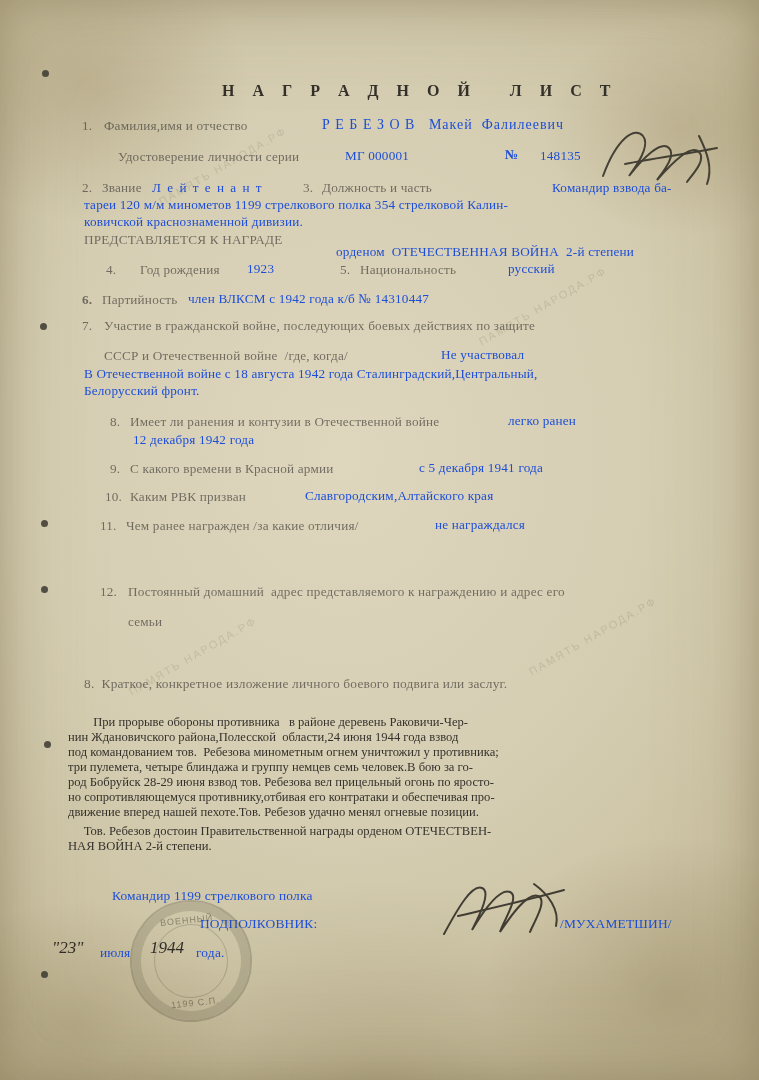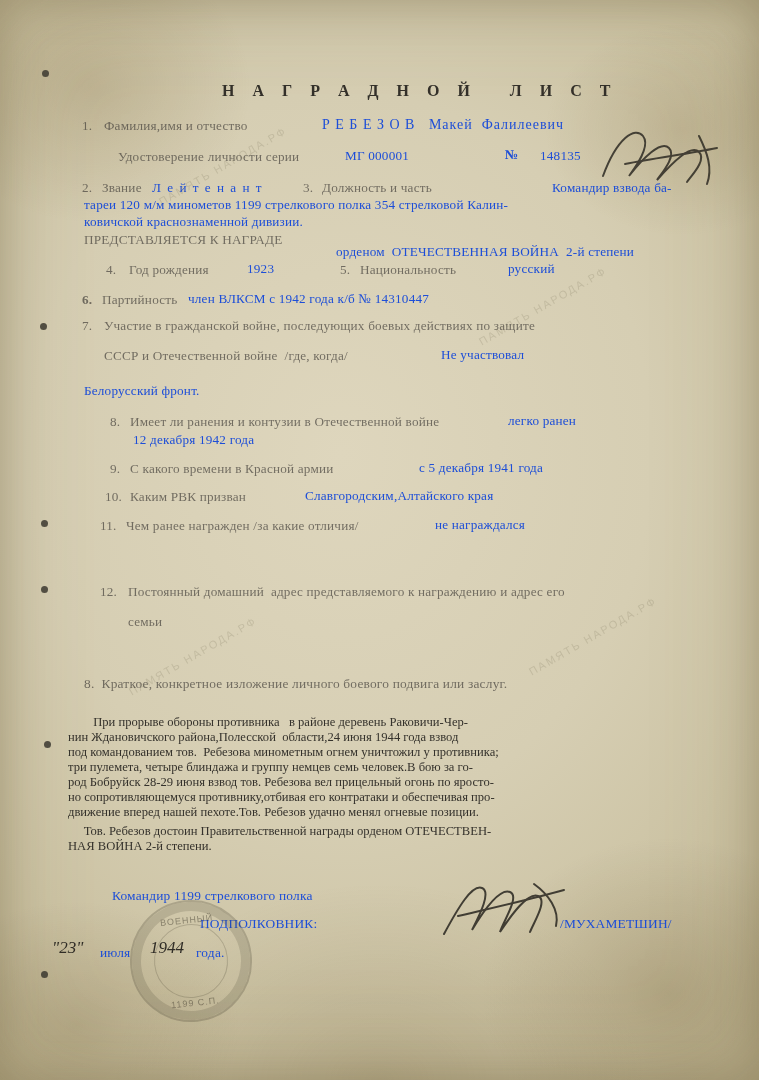--- a/index.html
+++ b/index.html
@@ -174,35 +174,36 @@
   <div class="txt typed faded" style="left:322px; top:180px;">Должность и часть</div>
 
   <div class="txt typed strong" style="left:552px; top:180px;">Командир взвода ба-</div>
   <div class="txt typed strong" style="left:84px; top:197px;">тареи 120 м/м минометов 1199 стрелкового полка 354 стрелковой Калин-</div>
   <div class="txt typed strong" style="left:84px; top:214px;">ковичской краснознаменной дивизии.</div>
 
   <div class="txt typed faded" style="left:84px; top:232px;">ПРЕДСТАВЛЯЕТСЯ К НАГРАДЕ</div>
   <div class="txt typed strong" style="left:336px; top:216px;margin-top:28px;">орденом  ОТЕЧЕСТВЕННАЯ ВОЙНА  2-й степени</div>
 
   <div class="txt typed faded" style="left:106px; top:262px;">4.</div>
-  <div class="txt typed faded" style="left:129px; top:262px;">Год рождения</div>
+  <div class="txt typed faded" style="left:140px; top:262px;">Год рождения</div>
   <div class="txt typed strong" style="left:247px; top:261px;">1923</div>
 
   <div class="txt typed faded" style="left:340px; top:262px;">5.</div>
   <div class="txt typed faded" style="left:360px; top:262px;">Национальность</div>
   <div class="txt typed strong" style="left:508px; top:261px;">русский</div>
 
   <div class="txt typed faded" style="left:82px; top:292px; font-weight:700;">6.</div>
   <div class="txt typed faded" style="left:102px; top:292px;">Партийность</div>
   <div class="txt typed strong" style="left:188px; top:291px;">член ВЛКСМ с 1942 года к/б № 14310447</div>
 
   <div class="txt typed faded" style="left:82px; top:318px;">7.</div>
   <div class="txt typed faded" style="left:104px; top:318px;">Участие в гражданской войне, последующих боевых действиях по защите</div>
   <div class="txt typed faded" style="left:104px; top:348px;">СССР и Отечественной войне  /где, когда/</div>
   <div class="txt typed strong" style="left:424px; top:347px;margin-left:17px;">Не участвовал</div>
+  <div class="txt typed strong" style="left:84px; top:366px;">В Отечественной войне с 18 августа 1942 года Сталинградский,Центральный,</div>
   <div class="txt typed strong" style="left:84px; top:383px;">Белорусский фронт.</div>
 
   <div class="txt typed faded" style="left:110px; top:414px;">8.</div>
   <div class="txt typed faded" style="left:130px; top:414px;">Имеет ли ранения и контузии в Отечественной войне</div>
   <div class="txt typed strong" style="left:508px; top:413px;">легко ранен</div>
   <div class="txt typed strong" style="left:133px; top:432px;">12 декабря 1942 года</div>
 
   <div class="txt typed faded" style="left:110px; top:461px;">9.</div>
   <div class="txt typed faded" style="left:130px; top:461px;">С какого времени в Красной армии</div>
   <div class="txt typed strong" style="left:419px; top:460px;">с 5 декабря 1941 года</div>

